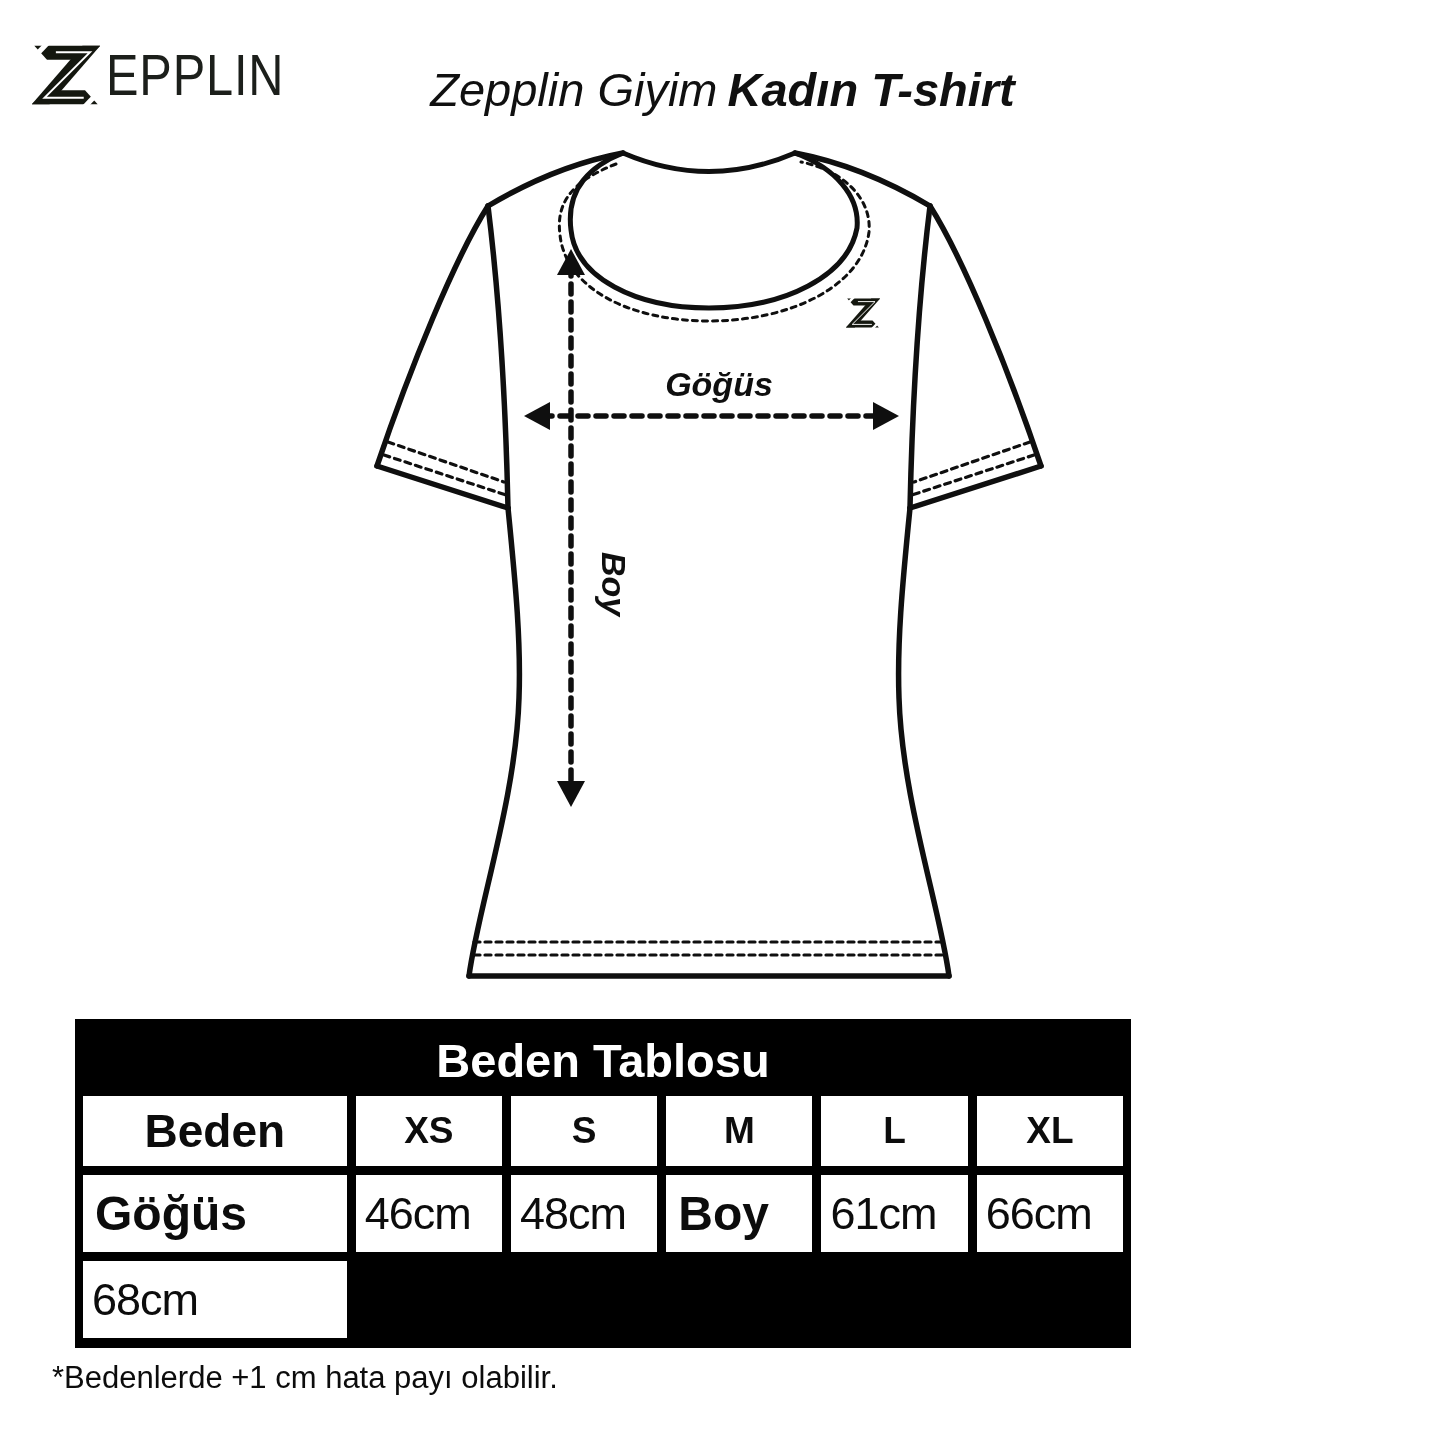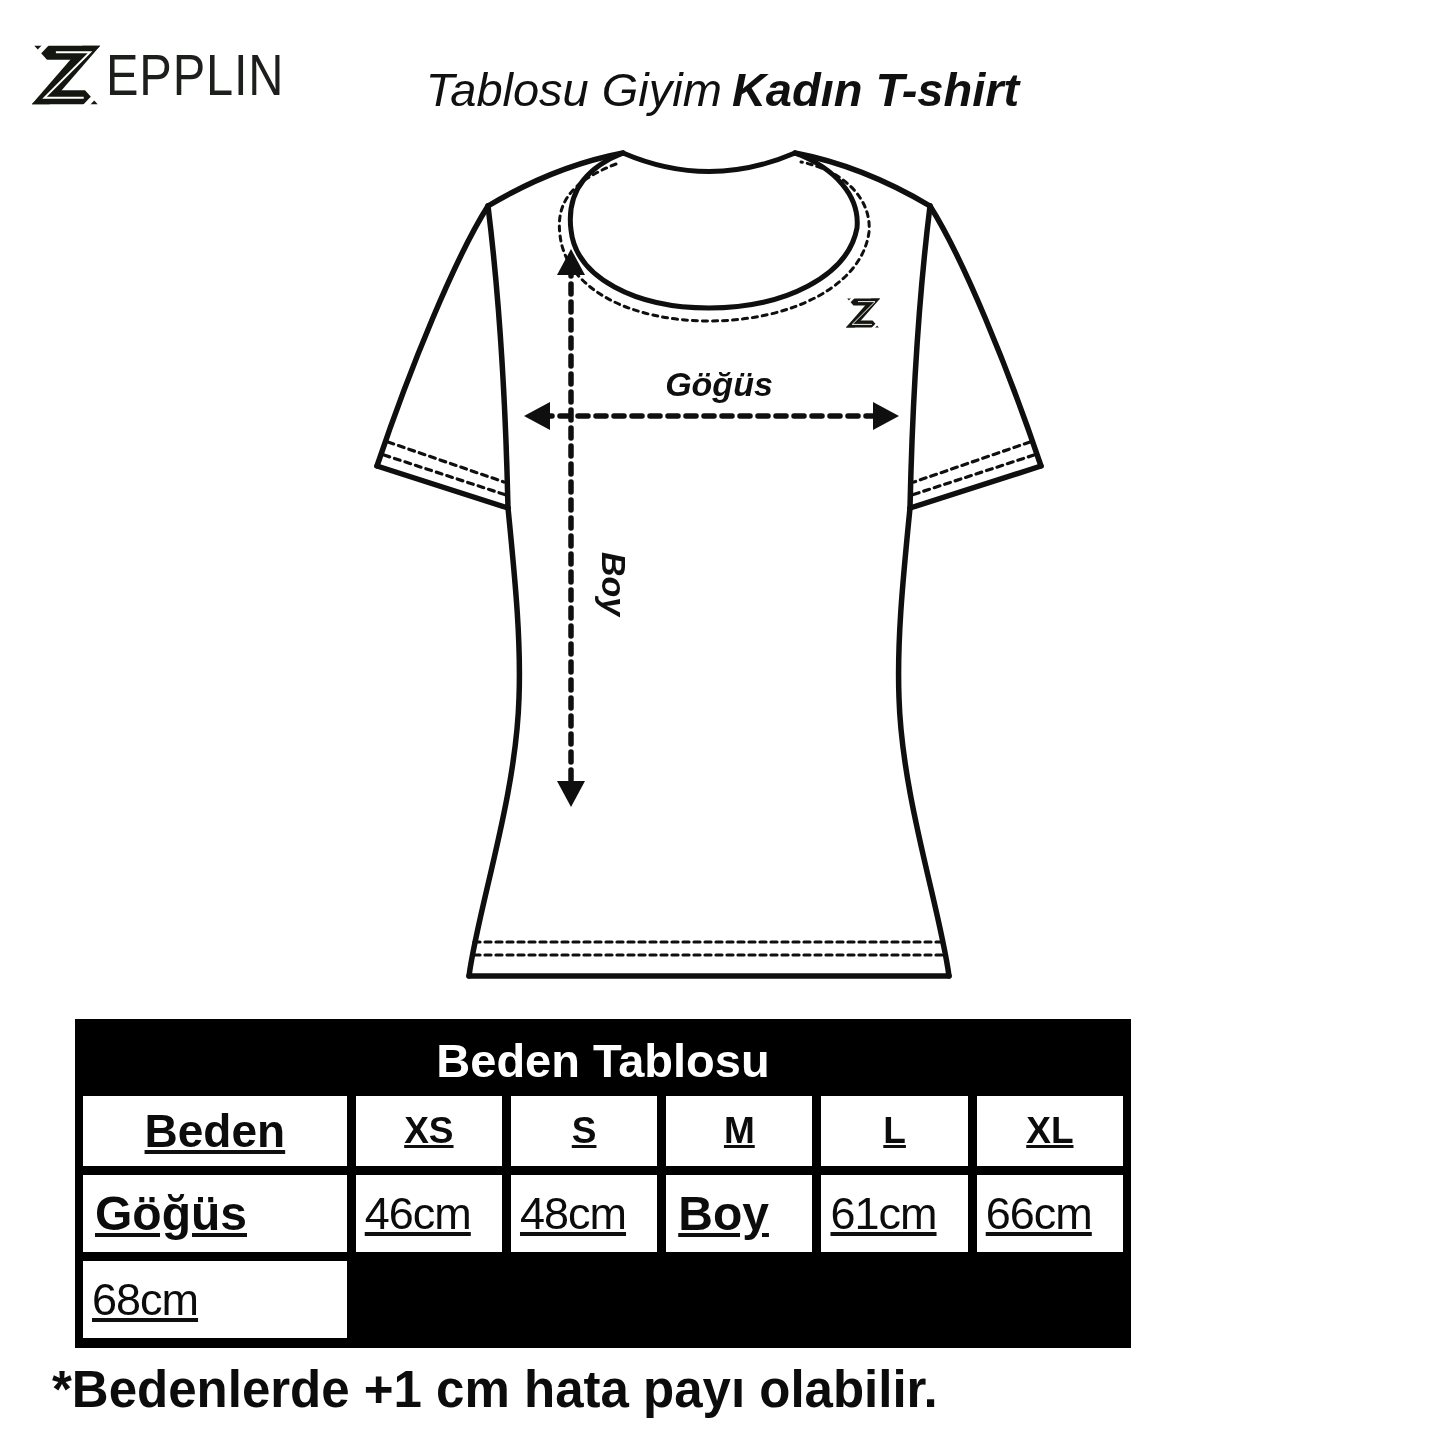--- a/index.html
+++ b/index.html
@@ -45,32 +45,31 @@
   }
   .table-title {
     color: #fff; text-align: center; font-weight: 700;
     font-size: 47px; line-height: 1; padding: 10px 0 12px 0;
   }
   .grid {
     display: grid;
     grid-template-columns: 330fr 183fr 183fr 183fr 183fr 183fr;
     grid-template-rows: 70px 77px 77px;
     gap: 9px;
-    text-decoration: underline;
   }
   .cell { background: #fff; display: flex; align-items: center; color: #0c0c0c; }
   .cell.hdr-corner { justify-content: center; font-weight: 700; font-size: 46px; }
   .cell.hdr-size   { justify-content: center; font-weight: 700; font-size: 37px; }
   .cell.row-label  { justify-content: flex-start; padding-left: 12px; font-weight: 700; font-size: 48px; }
   .cell.row-value  { justify-content: flex-start; padding-left: 9px;  font-weight: 400; font-size: 45px; letter-spacing: -1px; }
 
   
   .footnote {
     position: absolute; left: 52px; top: 1360px;
-    font-size: 51px; font-weight: 700; color: #0c0c0c;
+    font-size: 31px; font-weight: 400; color: #0c0c0c;
   }
 </style>
 </head>
 <body>
 
 <div class="page">
 
   <svg width="0" height="0" style="position:absolute" aria-hidden="true">
     <defs>
       <symbol id="zglyph" viewBox="0 0 120 104">
@@ -85,21 +84,21 @@
   </svg>
 
   <div class="brand-logo">
     <svg width="76" height="66" viewBox="0 0 120 104">
       <use href="#zglyph"></use>
     </svg>
     <span class="brand-text">EPPLIN</span>
   </div>
 
   <div class="main-title">
-    <span class="t-reg">Tablosu Giyim</span><span class="t-bold">Kadın T-shirt</span>
+    <span class="t-reg">Zepplin Giyim</span><span class="t-bold">Kadın T-shirt</span>
   </div>
 
   <div class="figure">
     <svg width="700" height="852" viewBox="0 0 700 852">
       <g fill="none" stroke="#0f0f0f" stroke-linecap="round" stroke-linejoin="round">
 
         <path stroke-width="5" d="M253,15 Q339,52 425,15"></path>
 
         <path stroke-width="5" d="M253,15 C210,32 197,60 201,92 C206,140 266,170 339,170 C415,170 478,138 487,90 C490,58 465,30 425,15"></path>
 

